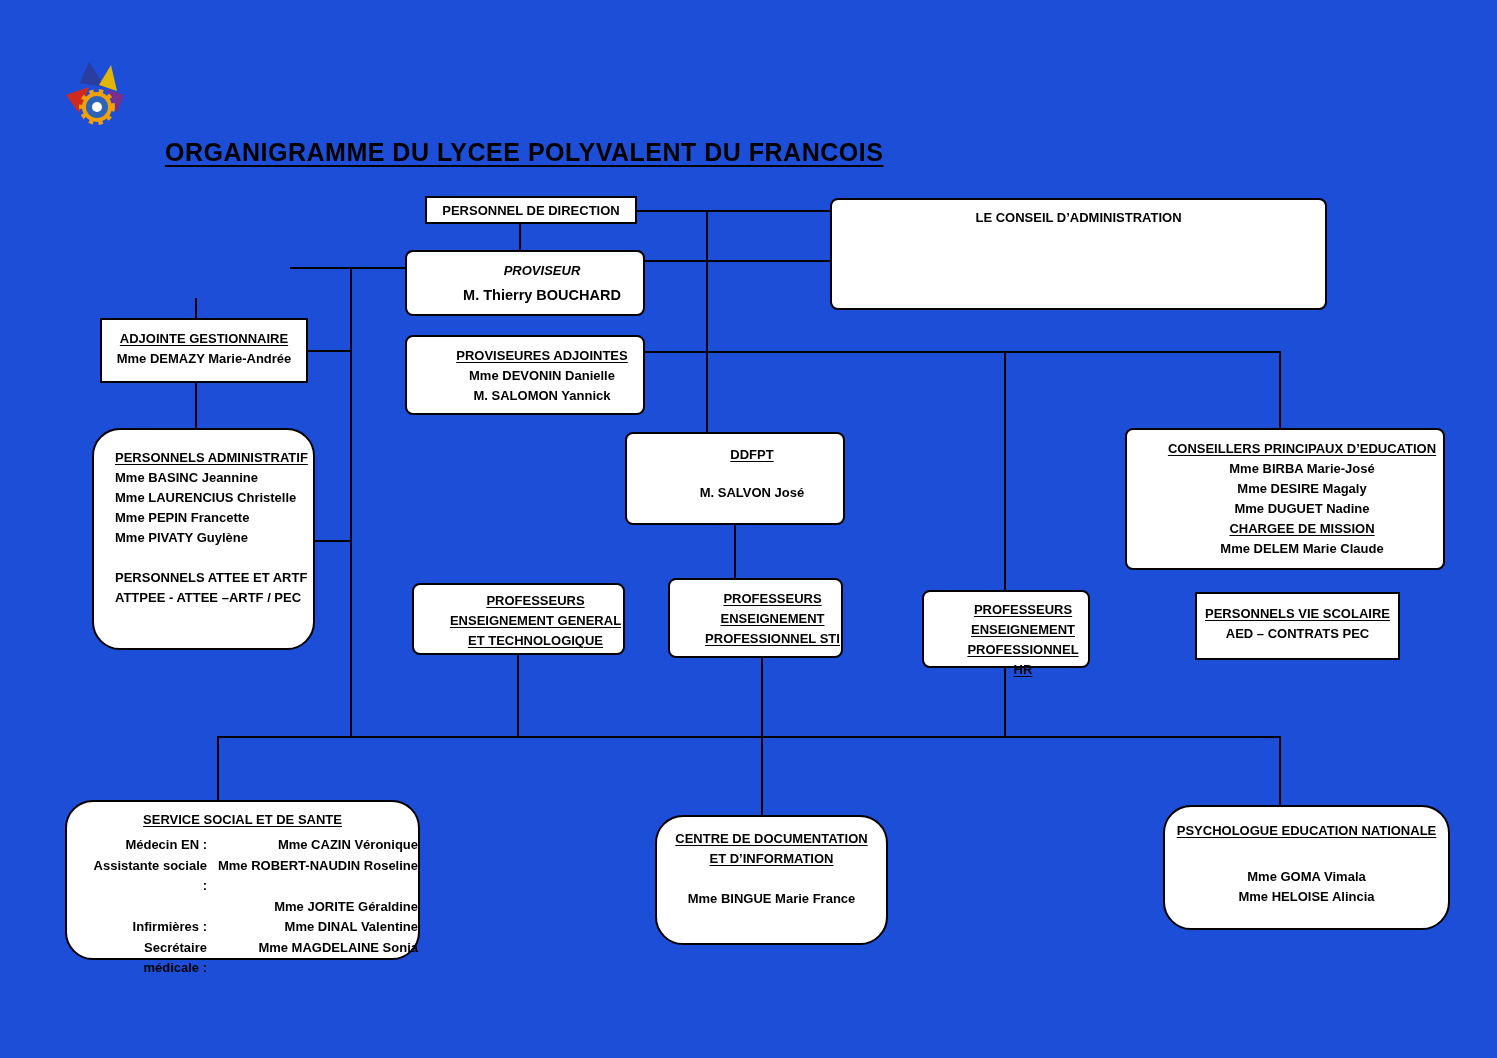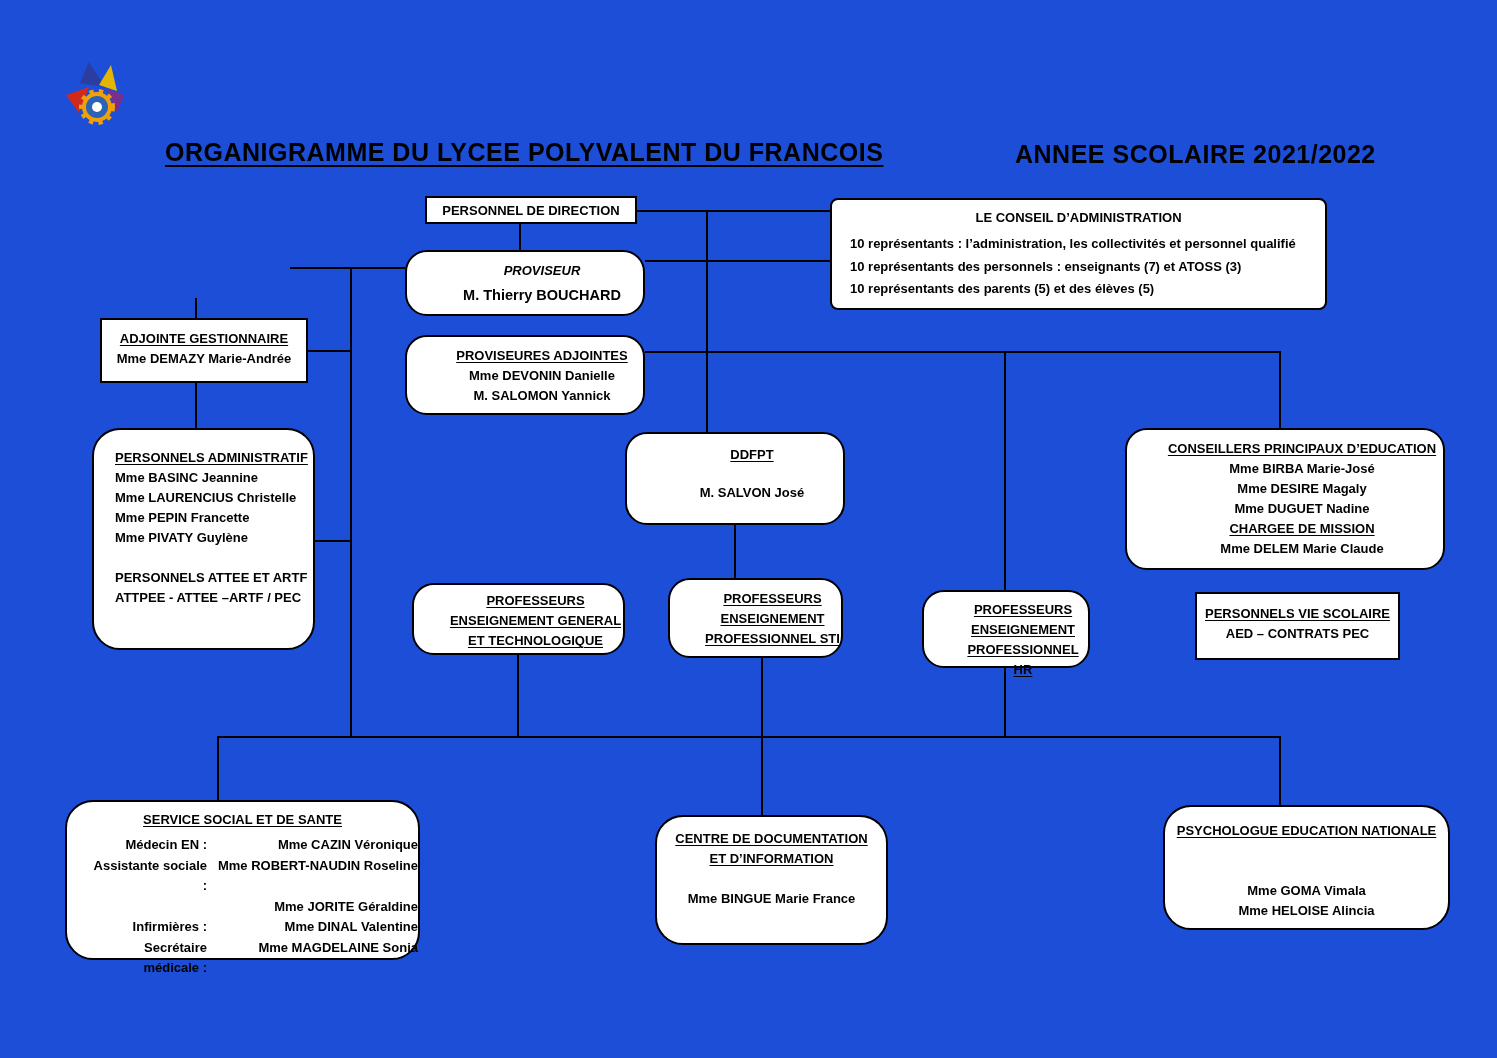--- a/index.html
+++ b/index.html
@@ -14,32 +14,32 @@
   .logo { position:absolute; left:58px; top:60px; width:74px; height:74px; }
 
   
   .ln { position:absolute; background:#000; }
   .h { height:2px; }
   .v { width:2px; }
 
   
   .box { position:absolute; border:2px solid #000; background:#fff; text-align:center;
          font-weight:bold; font-size:13px; line-height:20px; }
-  .round  { border-radius:22px;padding-left:34px; }
+  .round  { border-radius:8px;padding-left:34px; }
   .round2 { border-radius:28px; }
   .round3 { border-radius:8px; }
   .u  { text-decoration:underline; text-underline-offset:2px; }
   .it { font-style:italic; }
   .big { font-size:14.5px; }
 
   .conseil-lines { text-align:left; padding-left:18px; margin-top:5px; line-height:22.5px; }
   .admin-left { text-align:left; padding-left:21px; }
   .gap20 { margin-top:20px; }
   .gap18 { margin-top:18px; }
-  .gap24 { margin-top:40px; }
+  .gap24 { margin-top:26px; }
 
   .ss-row { display:flex; text-align:right; padding-left:19px; line-height:20.5px; }
   .ss-label { width:121px; flex:0 0 121px; }
   .ss-value { flex:1; }
 </style>
 </head>
 <body>
 
 <div class="canvas">
 
@@ -49,21 +49,20 @@
       <polygon points="53,5 59,31 41,25" fill="#e3b505"></polygon>
       <polygon points="8,35 31,27 21,53" fill="#cf2a1b"></polygon>
       <polygon points="66,35 49,29 59,53" fill="#7a2f8f"></polygon>
       <circle cx="39" cy="47" r="15" fill="#f2a007" stroke="#f2a007" stroke-width="6" stroke-dasharray="4 5"></circle>
       <circle cx="39" cy="47" r="11" fill="#2b63b8"></circle>
       <circle cx="39" cy="47" r="5" fill="#ffffff"></circle>
     </svg>
   </div>
 
   <div class="main-title">ORGANIGRAMME DU LYCEE POLYVALENT DU FRANCOIS</div>
-  <div class="year-title">ANNEE SCOLAIRE 2021/2022</div>
 
   <div class="ln v" style="left:519px;top:224px;height:27px"></div>
   <div class="ln h" style="left:637px;top:210px;width:193px"></div>
   <div class="ln h" style="left:645px;top:260px;width:185px"></div>
   <div class="ln v" style="left:706px;top:211px;height:221px"></div>
   <div class="ln v" style="left:734px;top:525px;height:53px"></div>
   <div class="ln h" style="left:290px;top:267px;width:115px"></div>
   <div class="ln v" style="left:350px;top:267px;height:471px"></div>
   <div class="ln h" style="left:308px;top:350px;width:44px"></div>
   <div class="ln h" style="left:315px;top:540px;width:37px"></div>
@@ -78,25 +77,20 @@
   <div class="ln v" style="left:761px;top:658px;height:157px"></div>
   <div class="ln v" style="left:1004px;top:668px;height:70px"></div>
   <div class="ln v" style="left:1279px;top:736px;height:69px"></div>
 
   <div class="box" style="left:425px;top:196px;width:212px;height:28px;padding-top:3px">
     <div>PERSONNEL DE DIRECTION</div>
   </div>
 
   <div class="box round3" style="left:830px;top:198px;width:497px;height:112px;padding-top:8px">
     <div>LE CONSEIL D’ADMINISTRATION</div>
-    <div class="conseil-lines">
-      <div>10 représentants : l’administration, les collectivités et personnel qualifié</div>
-      <div>10 représentants des personnels : enseignants (7) et ATOSS (3)</div>
-      <div>10 représentants des parents (5) et des élèves (5)</div>
-    </div>
   </div>
 
 
   <div class="box round" style="left:405px;top:250px;width:240px;height:66px;padding-top:9px">
     <div class="it">PROVISEUR</div>
     <div class="big" style="margin-top:4px">M. Thierry BOUCHARD</div>
   </div>
 
   <div class="box" style="left:100px;top:318px;width:208px;height:65px;padding-top:9px">
     <div class="u">ADJOINTE GESTIONNAIRE</div>

